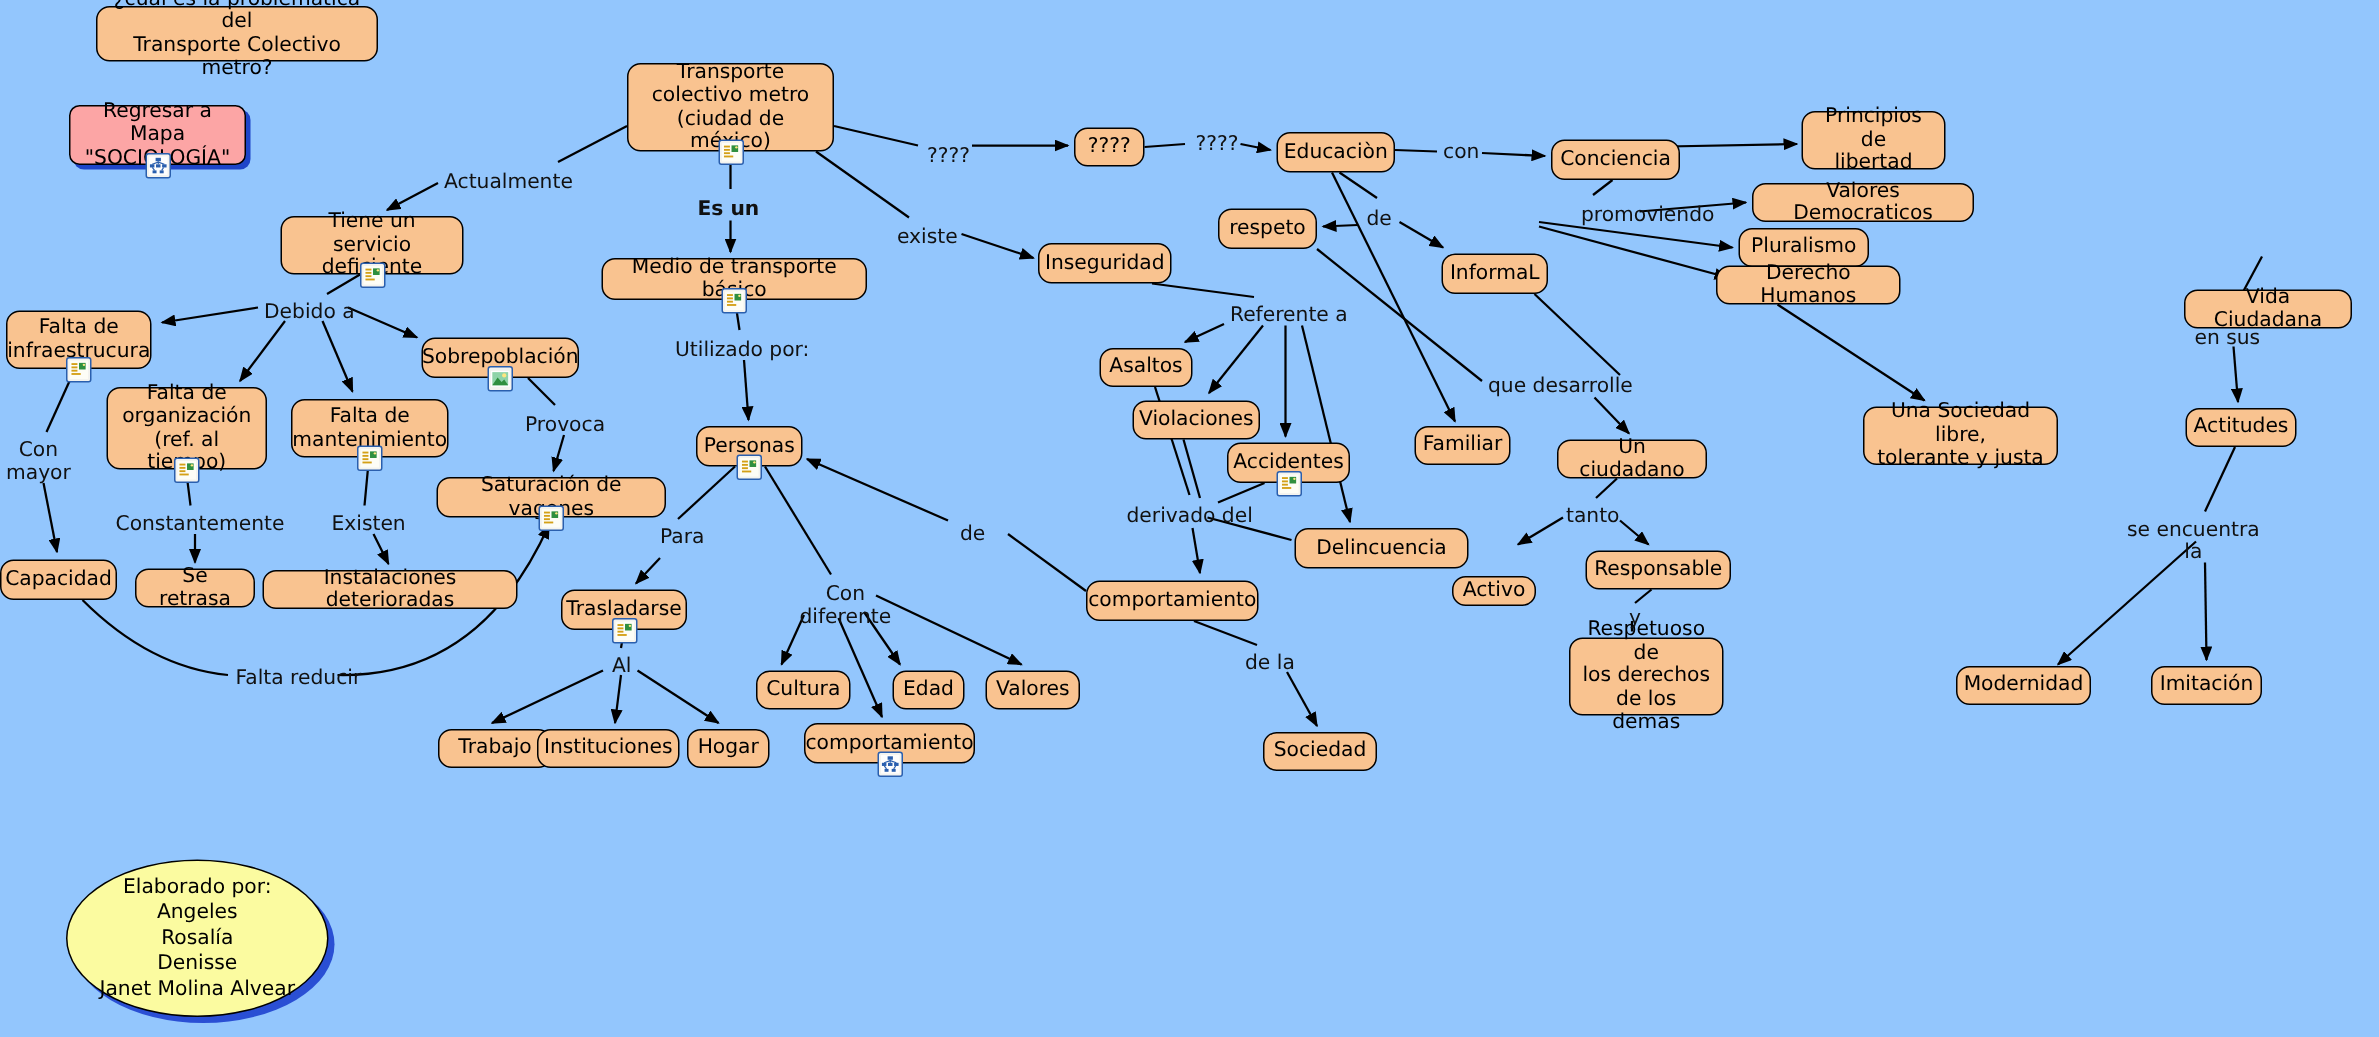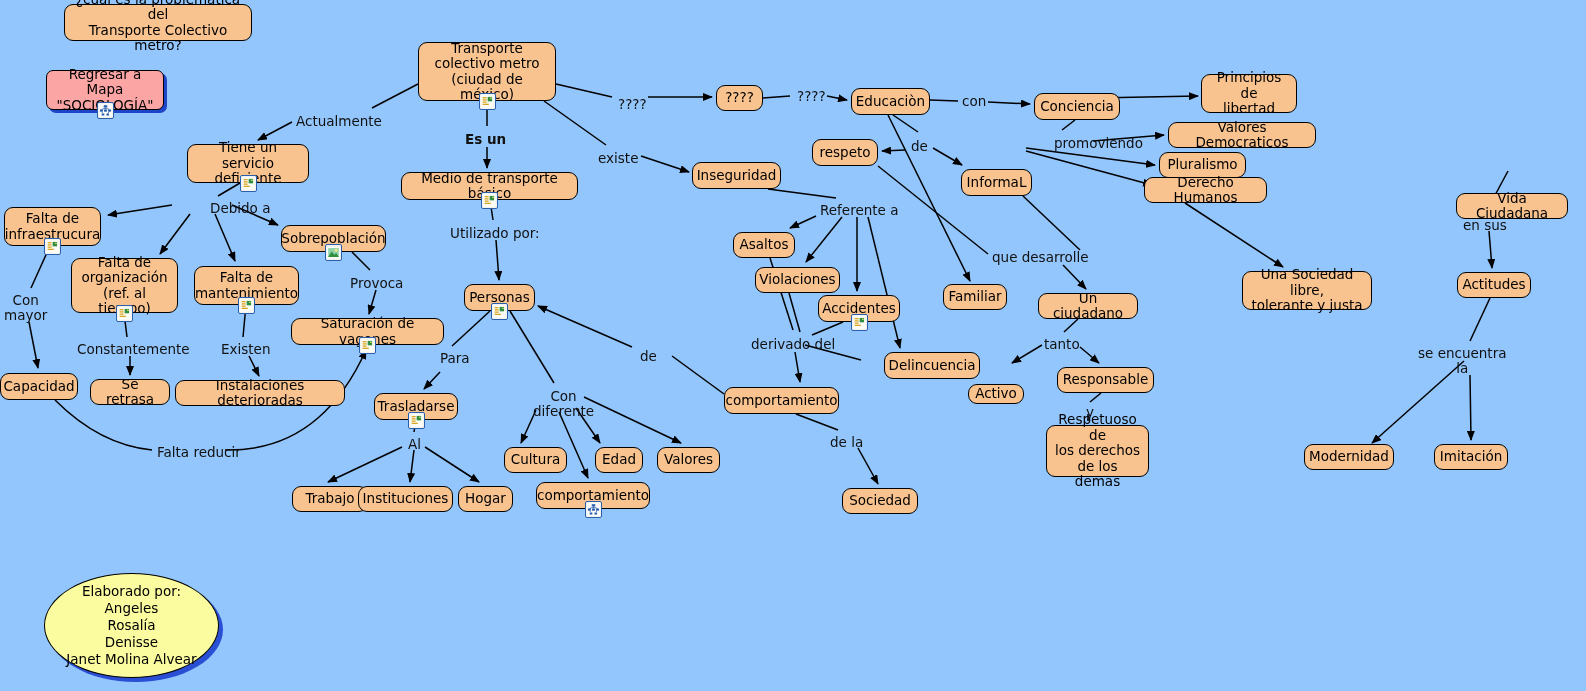--- a/index.html
+++ b/index.html
@@ -394,21 +394,21 @@
         <svg viewBox="0 0 17 17">
           <rect x="1.5" y="1.5" width="14" height="14" fill="#fdfdf6"></rect>
           <rect x="3" y="3.5" width="4.5" height="1.4" fill="#d4a017"></rect>
           <rect x="3" y="6" width="4.5" height="1.4" fill="#d4a017"></rect>
           <rect x="3" y="8.5" width="4.5" height="1.4" fill="#d4a017"></rect>
           <rect x="3" y="11" width="7" height="1.4" fill="#d4a017"></rect>
           <rect x="8.7" y="3.3" width="5" height="5" fill="#2f8f3f"></rect>
           <circle cx="12.4" cy="4.8" r="0.9" fill="#ffe680"></circle>
         </svg>
       </div>
-      <div class="node" style="left: 863px; top: 352px; width: 96px; height: 27px; margin-left: 21px;"><span>Delincuencia</span></div>
+      <div class="node" style="left: 863px; top: 352px; width: 116px; height: 27px;"><span>Delincuencia</span></div>
       <div class="node" style="left: 724px; top: 387px; width: 115px; height: 27px;"><span>comportamiento</span></div>
       <div class="node" style="left: 842px; top: 488px; width: 76px; height: 26px;"><span>Sociedad</span></div>
       <div class="node" style="left: 943px; top: 284px; width: 64px; height: 26px;"><span>Familiar</span></div>
       <div class="node" style="left: 1038px; top: 293px; width: 100px; height: 26px;"><span>Un ciudadano</span></div>
       <div class="node" style="left: 968px; top: 367px; width: 56px; height: 20px; margin-top: 17px;"><span>Activo</span></div>
       <div class="node" style="left: 1057px; top: 367px; width: 97px; height: 26px;"><span>Responsable</span></div>
       <div class="node" style="left: 1046px; top: 425px; width: 103px; height: 52px;"><span>Respetuoso de
 los derechos
 de los demas</span></div>
       <div class="node oval" style="left: 44px; top: 573px; width: 175px; height: 105px;"><span>Elaborado por:
@@ -420,21 +420,21 @@
 
   <div id="labels-host">
       <div class="elabel" style="left: 296px; top: 114px;">Actualmente</div>
       <div class="elabel" style="left: 465px; top: 132px; font-weight: bold;">Es un</div>
       <div class="elabel" style="left: 618px; top: 97px;">????</div>
       <div class="elabel" style="left: 797px; top: 89px;">????</div>
       <div class="elabel" style="left: 598px; top: 151px;">existe</div>
       <div class="elabel" style="left: 962px; top: 94px;">con</div>
       <div class="elabel" style="left: 911px; top: 139px;">de</div>
       <div class="elabel" style="left: 1054px; top: 136px;">promoviendo</div>
-      <div class="elabel" style="left: 176px; top: 201px; margin-left: 34px;">Debido a</div>
+      <div class="elabel" style="left: 176px; top: 201px;">Debido a</div>
       <div class="elabel" style="left: 450px; top: 226px;">Utilizado por:</div>
       <div class="elabel" style="left: 350px; top: 276px;">Provoca</div>
       <div class="elabel" style="left: 4px; top: 293px;">Con
 mayor</div>
       <div class="elabel" style="left: 77px; top: 342px;">Constantemente</div>
       <div class="elabel" style="left: 221px; top: 342px;">Existen</div>
       <div class="elabel" style="left: 820px; top: 203px;">Referente a</div>
       <div class="elabel" style="left: 992px; top: 250px;">que desarrolle</div>
       <div class="elabel" style="left: 440px; top: 351px;">Para</div>
       <div class="elabel" style="left: 533px; top: 389px;">Con

